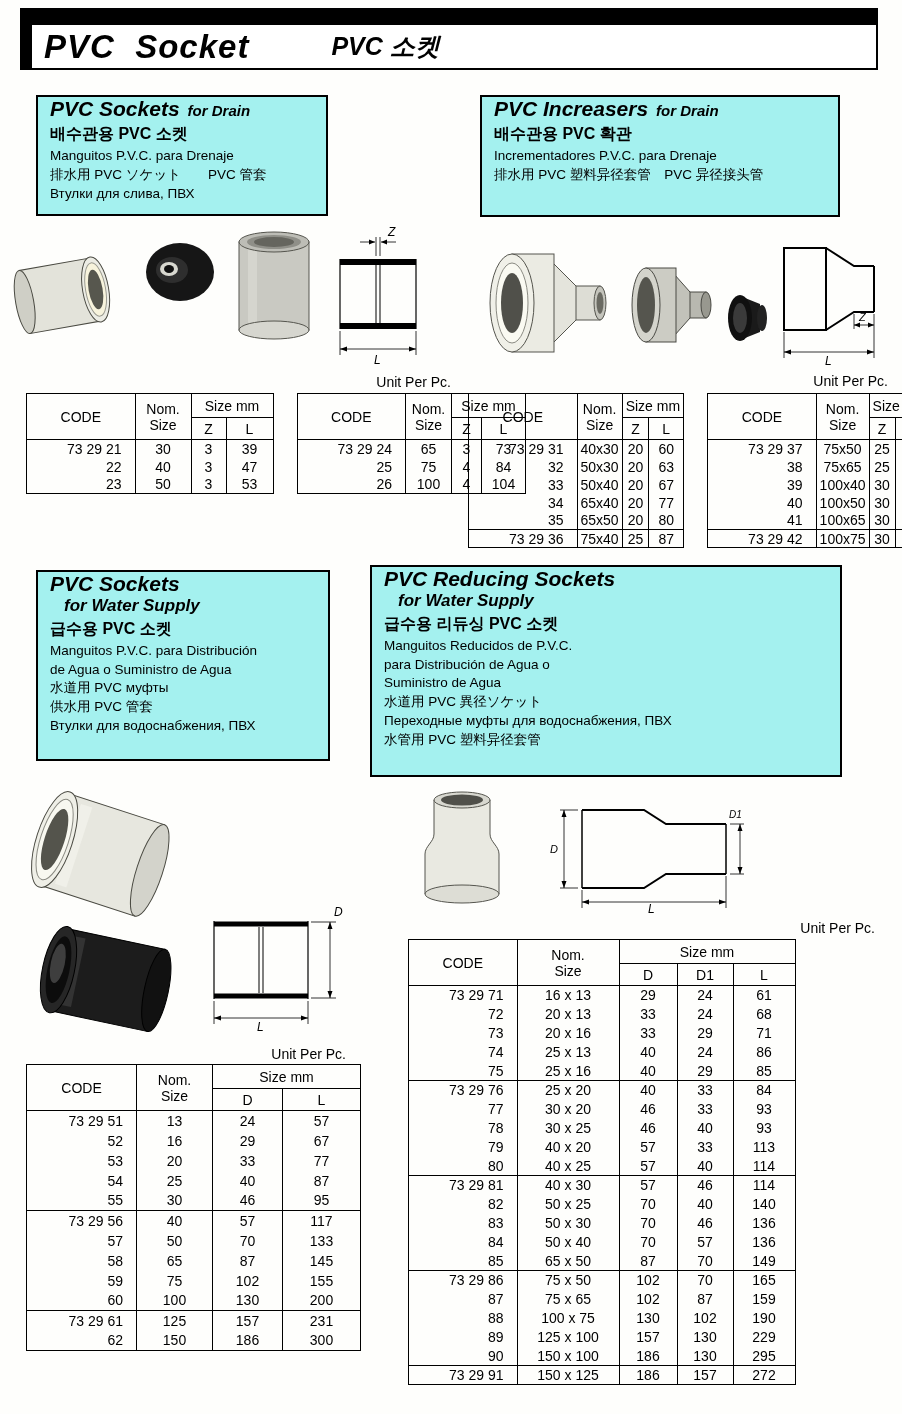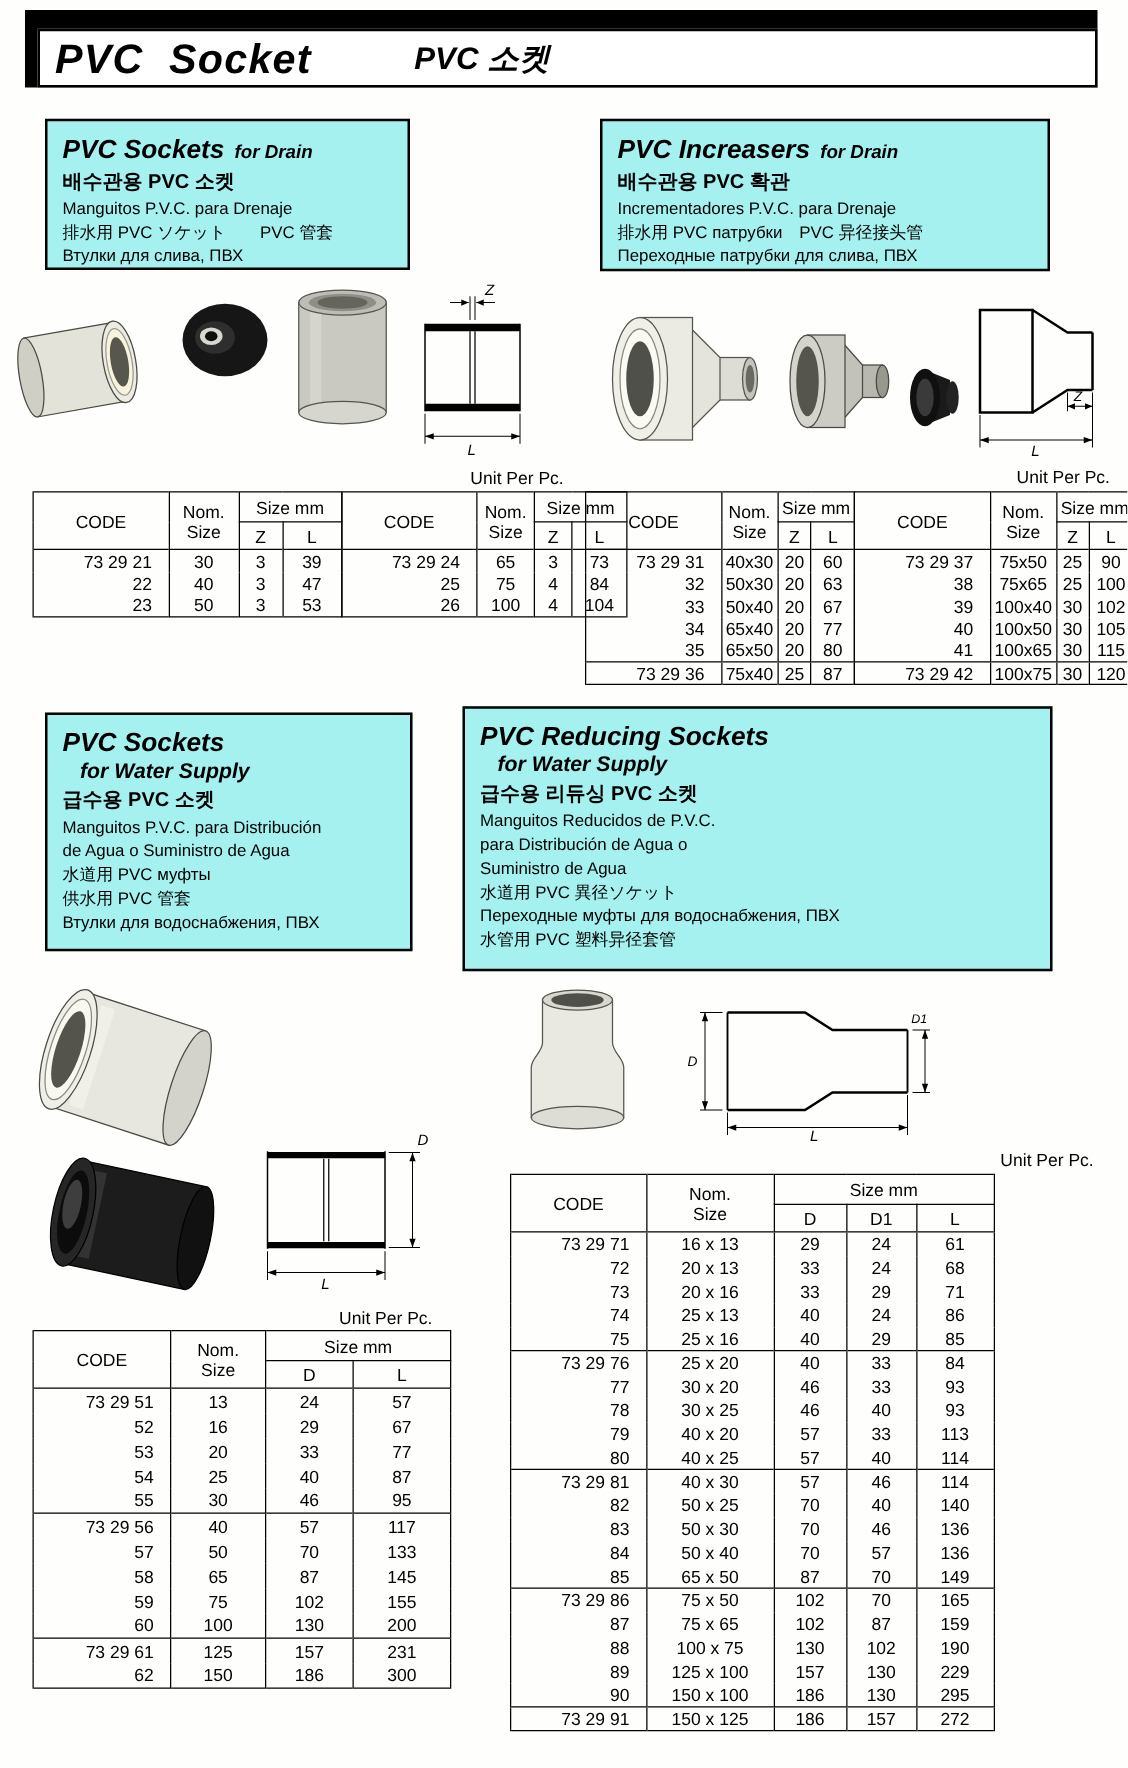--- a/index.html
+++ b/index.html
@@ -12,21 +12,21 @@
   
   .title-band { position: absolute; left: 20px; top: 8px; width: 858px; height: 62px; background: #000; }
   .title-box {
     position: absolute; left: 10px; top: 15px; width: 848px; height: 47px;
     background: #fff; border: 2px solid #000; display: flex; align-items: center;
   }
   .title-en { font-style: italic; font-weight: bold; font-size: 33px; margin-left: 12px; white-space: pre; letter-spacing: 1px; }
   .title-ko { font-style: italic; font-weight: bold; font-size: 25px; margin-left: 82px; }
 
   
-  .sec-head { position: absolute; background: #a4f1ef; border: 2px solid #000; padding: 11px 12px 8px; }
+  .sec-head { position: absolute; background: #a4f1ef; border: 2px solid #000; padding: 0 12px 8px; }
   #head1 { left: 36px;  top: 95px;  width: 292px; height: 121px; }
   #head2 { left: 480px; top: 95px;  width: 360px; height: 122px; }
   #head3 { left: 36px;  top: 570px; width: 294px; height: 191px; }
   #head4 { left: 370px; top: 565px; width: 472px; height: 212px; }
   .ht-main { font-style: italic; font-weight: bold; font-size: 21px; line-height: 1.15; }
   .ht-sub  { font-style: italic; font-weight: bold; font-size: 15px; margin-left: 8px; }
   .ht-sub2 { font-style: italic; font-weight: bold; font-size: 17px; margin-left: 14px; line-height: 1.15; }
   .ht-ko   { font-weight: bold; font-size: 16px; margin-top: 3px; margin-bottom: 2px; }
   .ht-lines { font-size: 13.5px; line-height: 1.4; }
 
@@ -48,21 +48,21 @@
   #dg4  { left: 548px; top: 790px; width: 200px; height: 124px; }
 
   
   .unit-label { position: absolute; font-size: 14px; text-align: right; }
   #unit1 { left: 300px; top: 374px; width: 151px; }
   #unit2 { left: 738px; top: 373px; width: 150px; }
   #unit3 { left: 198px; top: 1046px; width: 148px; }
   #unit4 { left: 640px; top: 920px; width: 235px; }
 
   
-  .tables-row { position: absolute; display: flex; align-items: flex-start; }
+  .tables-row { position: absolute; display: flex; align-items: flex-start; gap: 24px; }
   #tables1 { left: 26px;  top: 393px; }
   #tables2 { left: 468px; top: 393px; }
   #tables3 { left: 26px;  top: 1064px; }
   #tables4 { left: 408px; top: 939px; }
   .tables-row > .tbl + .tbl table.spec { margin-left: -1px; }
 
   table.spec { border-collapse: collapse; table-layout: fixed; font-size: 14px; background: #fff0; }
   table.spec th, table.spec td {
     border-left: 1px solid #000; border-right: 1px solid #000;
     padding: 0 3px; text-align: center; font-weight: normal; white-space: nowrap; overflow: hidden;
@@ -237,22 +237,21 @@
           </tbody>
         </table>
       </div>
   </div>
 
   <div class="sec-head" id="head2">
     <div><span class="ht-main">PVC Increasers</span><span class="ht-sub">for Drain</span></div>
     <div class="ht-ko">배수관용 PVC 확관</div>
     <div class="ht-lines">
         <div>Incrementadores P.V.C. para Drenaje</div>
-        <div>排水用 PVC патрубки　PVC 异径接头管</div>
-        <div>Переходные патрубки для слива, ПВХ</div>
+        <div>排水用 PVC 塑料异径套管　PVC 异径接头管</div>
       </div>
   </div>
 
   <div class="ph" id="ph2a">
     <svg viewBox="0 0 140 125">
       <rect x="96" y="46" width="26" height="34" fill="#DDDDD5" stroke="#55554E"></rect>
       <ellipse cx="122" cy="63" rx="6" ry="17" fill="#C4C4BC" stroke="#55554E"></ellipse>
       <ellipse cx="122" cy="63" rx="3.5" ry="11" fill="#6A6A62"></ellipse>
       <path d="M74,22 L98,46 L98,80 L74,104 Z" fill="#E4E4DC" stroke="#55554E"></path>
       <rect x="34" y="14" width="42" height="98" fill="#EBEBE3" stroke="#55554E"></rect>

